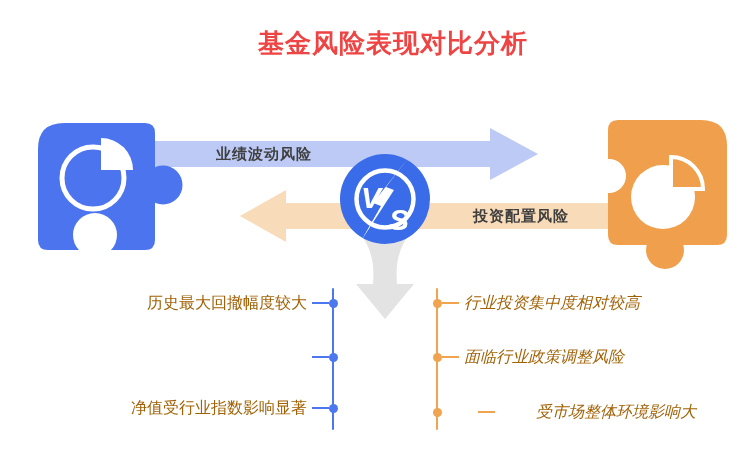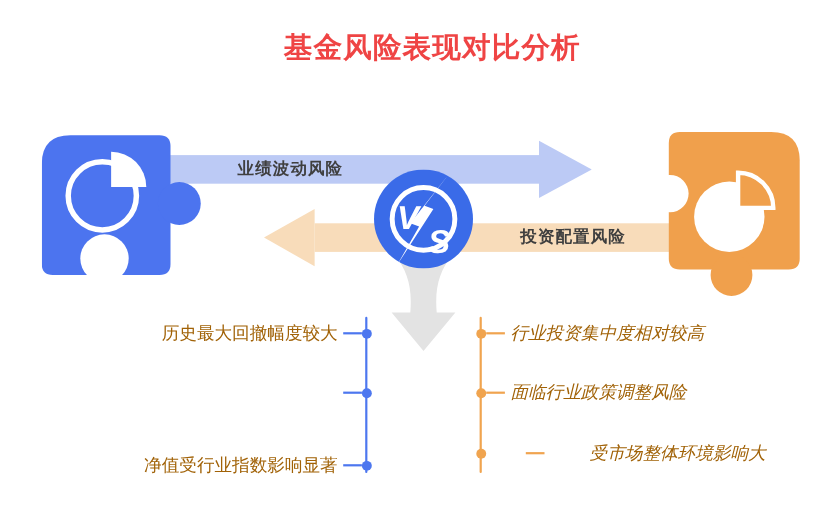--- a/index.html
+++ b/index.html
@@ -89,21 +89,21 @@
 
   <div class="list-row left" style="top:292px;">
     <span class="text">历史最大回撤幅度较大</span>
     <span class="connector blue-accent"></span>
     <span class="dot blue-accent"></span>
   </div>
   <div class="list-row left" style="top:346px;">
     <span class="connector blue-accent"></span>
     <span class="dot blue-accent"></span>
   </div>
-  <div class="list-row left" style="top:412px;">
+  <div class="list-row left" style="top:397px;">
     <span class="text">净值受行业指数影响显著</span>
     <span class="connector blue-accent"></span>
     <span class="dot blue-accent"></span>
   </div>
 
   <div class="vline orange"></div>
 
   <div class="list-row right" style="top:292px;">
     <span class="dot orange-accent"></span>
     <span class="connector orange-accent"></span>

